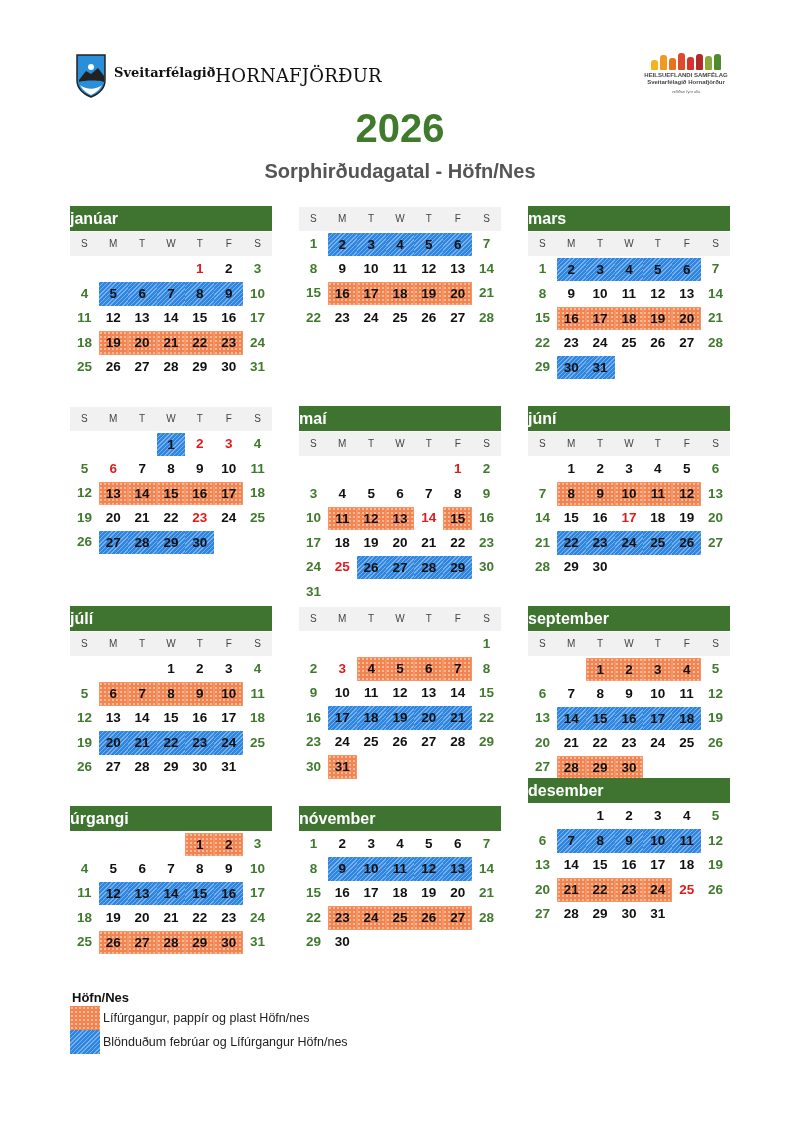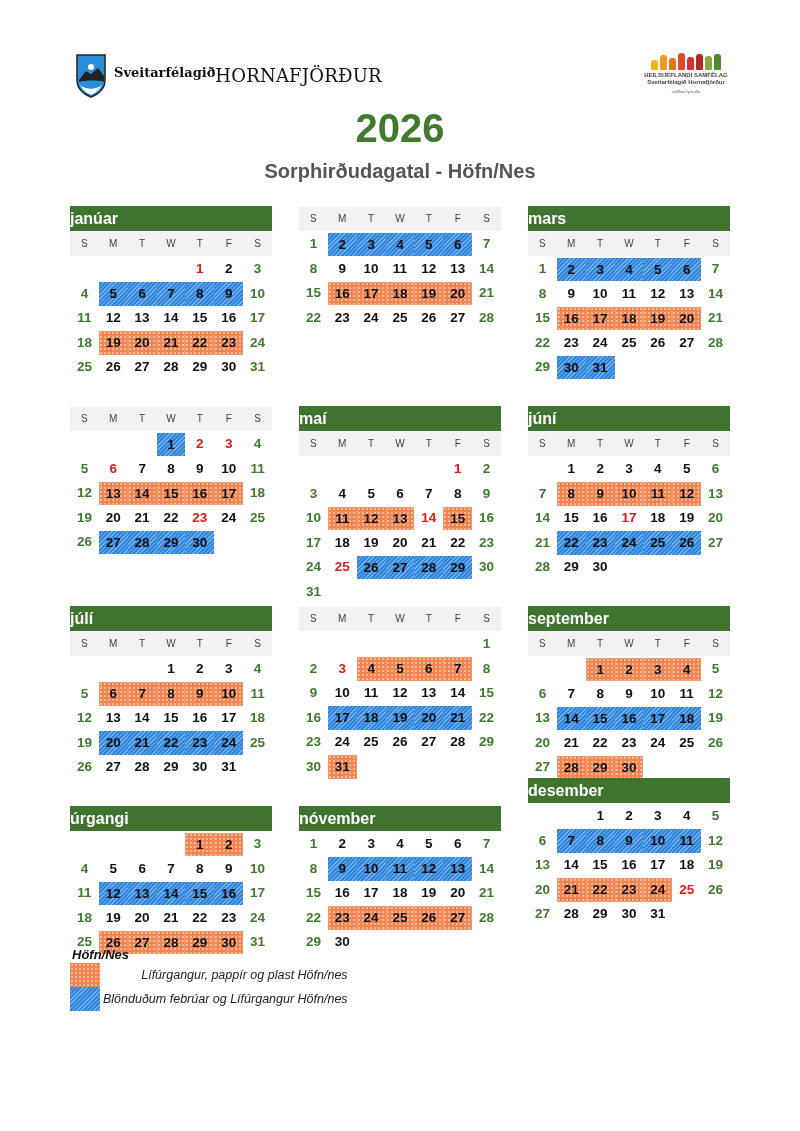--- a/index.html
+++ b/index.html
@@ -40,23 +40,23 @@
     background-size: 4px 4px;
     box-shadow: inset 0 0 0 0.5px #f5a47c;
   }
   .day.mixed {
     background-color: #2f86e0;
     background-image: repeating-linear-gradient(135deg, rgba(255,255,255,0.35) 0 1px, transparent 1px 3px);
   }
   .day.bio, .day.mixed { margin: 0.5px 0; line-height: 23.6px; }
 
   
-  .legend { position: absolute; left: 70px; top: 947px; font-family: "Liberation Sans", sans-serif; font-style: italic; }
+  .legend { position: absolute; left: 70px; top: 990px; font-family: "Liberation Sans", sans-serif; }
   .legend-title { font-weight: bold; font-size: 13px; line-height: 16px; color: #111; margin-left: 2px; }
-  .legend-row { display: flex; align-items: center; height: 24px; justify-content: space-between; }
+  .legend-row { display: flex; align-items: center; height: 24px; }
   .swatch { width: 30px; height: 24px; margin-right: 3px; }
   .swatch.bio { background-color: #f4844f; background-image: radial-gradient(circle, rgba(255,255,255,0.45) 0.7px, transparent 1px); background-size: 4px 4px; }
   .swatch.mixed { background-color: #2f86e0; background-image: repeating-linear-gradient(135deg, rgba(255,255,255,0.35) 0 1px, transparent 1px 3px); }
   .legend-label { font-size: 12.5px; color: #222; }
 </style>
 </head>
 <body>
 
 <div class="logo-left">
   <svg class="shield" viewBox="0 0 30 44">

